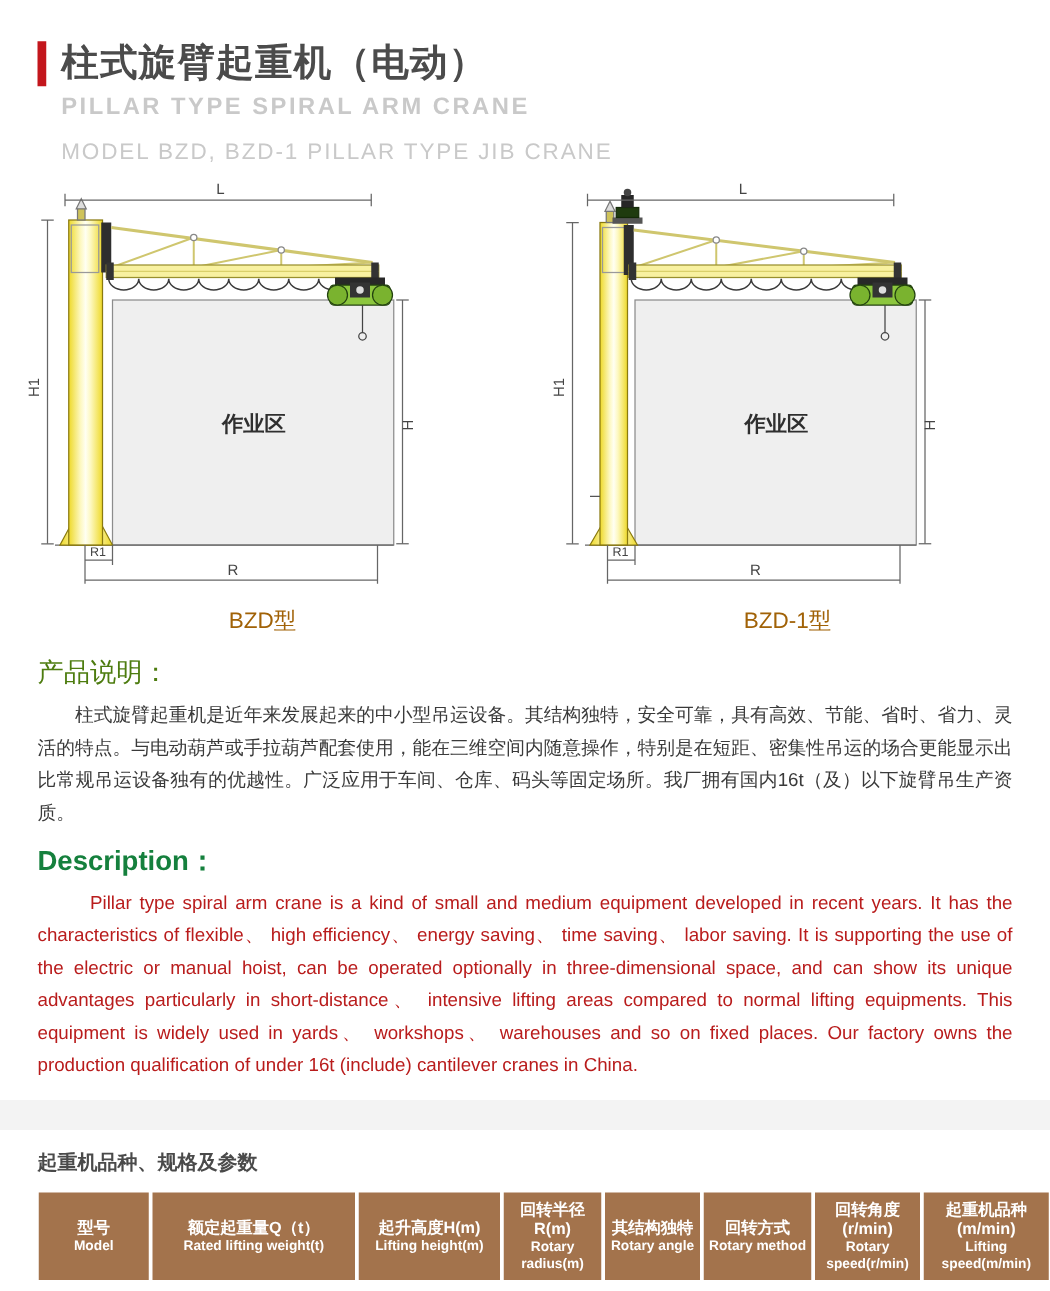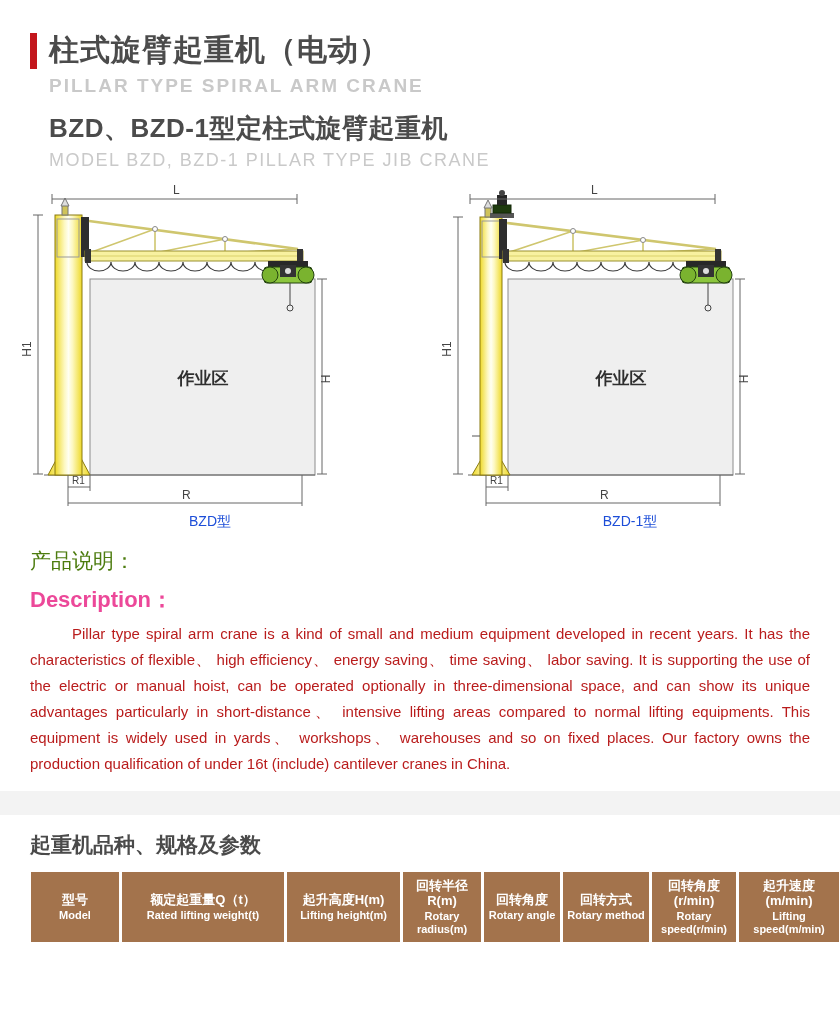--- a/index.html
+++ b/index.html
@@ -11,54 +11,53 @@
   .h1row{display:flex;align-items:center;}
   .redbar{width:7px;height:36px;background:#c3161c;margin-right:12px;}
   .title-zh{font-size:30px;font-weight:bold;color:#4b4b4b;letter-spacing:1px;}
   .title-en{font-size:19px;color:#c9c9c9;font-weight:bold;letter-spacing:2px;margin:4px 0 14px 19px;}
   .sub-zh{font-size:26px;font-weight:bold;color:#4b4b4b;margin-left:19px;letter-spacing:.5px;}
   .sub-en{font-size:18px;color:#c9c9c9;font-weight:normal;letter-spacing:1.5px;margin:4px 0 0 19px;}
 
   
   .diagrams{display:flex;margin-top:8px;}
   .diagram{width:420px;display:flex;flex-direction:column;align-items:center;}
-  .caption{font-size:14px;color:#1d4ed8;margin-top:2px;}
+  .caption{font-size:18px;color:#a16207;margin-top:12px;}
   svg text{font-family:"Liberation Sans","DejaVu Sans",sans-serif;}
   .dim{stroke:#666;stroke-width:1;fill:none;}
   .dimtext{font-size:12px;fill:#444;}
   .dimtext-sm{font-size:10px;fill:#444;}
   .worklabel{font-size:17px;font-weight:bold;fill:#2f2f2f;}
 
   
   .section{padding:0 30px;}
   .sec-head-zh{font-size:21px;color:#4d7c0f;font-weight:400;margin:16px 0 8px 0;}
-  .sec-head-en{font-size:22px;color:#ec4899;font-weight:600;margin:10px 0 6px 0;}
+  .sec-head-en{font-size:22px;color:#15803d;font-weight:600;margin:10px 0 6px 0;}
   .para-zh{font-size:15px;line-height:26px;text-align:justify;text-indent:30px;color:#3a3a3a;}
   .para-en{font-size:15px;line-height:26px;text-align:justify;text-indent:42px;color:#b91c1c;}
 
   .grayband{width:840px;height:24px;background:#f3f3f3;margin-top:14px;}
 
   
-  .tbl-title{font-size:21px;color:#4a4a4a;font-weight:600;margin:16px 0 10px 0;}
+  .tbl-title{font-size:16px;color:#4a4a4a;font-weight:600;margin:16px 0 10px 0;}
   table.spec{border-collapse:separate;border-spacing:3px;width:784px;margin-left:28px;table-layout:fixed;}
   table.spec th{background:#a3734c;color:#fff;font-weight:bold;font-size:13px;padding:6px 1px;line-height:15px;vertical-align:middle;}
   table.spec th .en{font-weight:bold;font-size:11px;line-height:13px;margin-top:2px;}
 </style>
 </head>
 <body>
 
 <div class="page">
 
   <div class="hdr">
     <div class="h1row">
       <div class="redbar"></div>
       <div class="title-zh">柱式旋臂起重机（电动）</div>
     </div>
     <div class="title-en">PILLAR TYPE SPIRAL ARM CRANE</div>
-    <div class="sub-zh">BZD、BZD-1型定柱式旋臂起重机</div>
     <div class="sub-en">MODEL BZD, BZD-1 PILLAR TYPE JIB CRANE</div>
   </div>
 
   <div class="diagrams">
 
     <div class="diagram">
       <svg viewBox="0 0 400 332" width="400" height="332">
         <defs>
           <linearGradient id="pg1" x1="0" y1="0" x2="1" y2="0">
             <stop offset="0" stop-color="#eed929"></stop>
@@ -218,20 +217,21 @@
           <line x1="56" y1="324" x2="290" y2="324" class="dim"></line>
           <text x="170" y="320" class="dimtext">R</text>
         </g>
       </svg>
       <div class="caption">BZD-1型</div>
     </div>
   </div>
 
   <div class="section">
     <div class="sec-head-zh">产品说明：</div>
+    <div class="para-zh">柱式旋臂起重机是近年来发展起来的中小型吊运设备。其结构独特，安全可靠，具有高效、节能、省时、省力、灵活的特点。与电动葫芦或手拉葫芦配套使用，能在三维空间内随意操作，特别是在短距、密集性吊运的场合更能显示出比常规吊运设备独有的优越性。广泛应用于车间、仓库、码头等固定场所。我厂拥有国内16t（及）以下旋臂吊生产资质。</div>
   </div>
 
   <div class="section">
     <div class="sec-head-en">Description：</div>
     <div class="para-en">Pillar type spiral arm crane is a kind of small and medium equipment developed in recent years.  It has the characteristics of flexible、 high efficiency、 energy saving、 time saving、 labor saving. It is supporting the use of the electric or manual hoist, can be operated optionally in three-dimensional space, and can show its unique advantages particularly in short-distance、 intensive lifting areas compared to normal lifting equipments. This equipment is widely used in yards、 workshops、 warehouses and so on fixed places. Our factory owns the production qualification of under 16t (include) cantilever cranes in China.</div>
   </div>
 
   <div class="grayband"></div>
 
   <div class="section">
@@ -268,33 +268,33 @@
           </th>
         <th colspan="4">
             <div>起升高度H(m)</div>
             <div class="en">Lifting height(m)</div>
           </th>
         <th>
             <div>回转半径R(m)</div>
             <div class="en">Rotary radius(m)</div>
           </th>
         <th>
-            <div>回转角度</div>
+            <div>其结构独特</div>
             <div class="en">Rotary angle</div>
           </th>
         <th>
             <div>回转方式</div>
             <div class="en">Rotary method</div>
           </th>
         <th>
             <div>回转角度(r/min)</div>
             <div class="en">Rotary speed(r/min)</div>
           </th>
         <th>
-            <div>起升速度(m/min)</div>
+            <div>起重机品种(m/min)</div>
             <div class="en">Lifting speed(m/min)</div>
           </th>
       </tr>
     </thead>
 
   </table>
 
 </div>
 
 </body></html>

